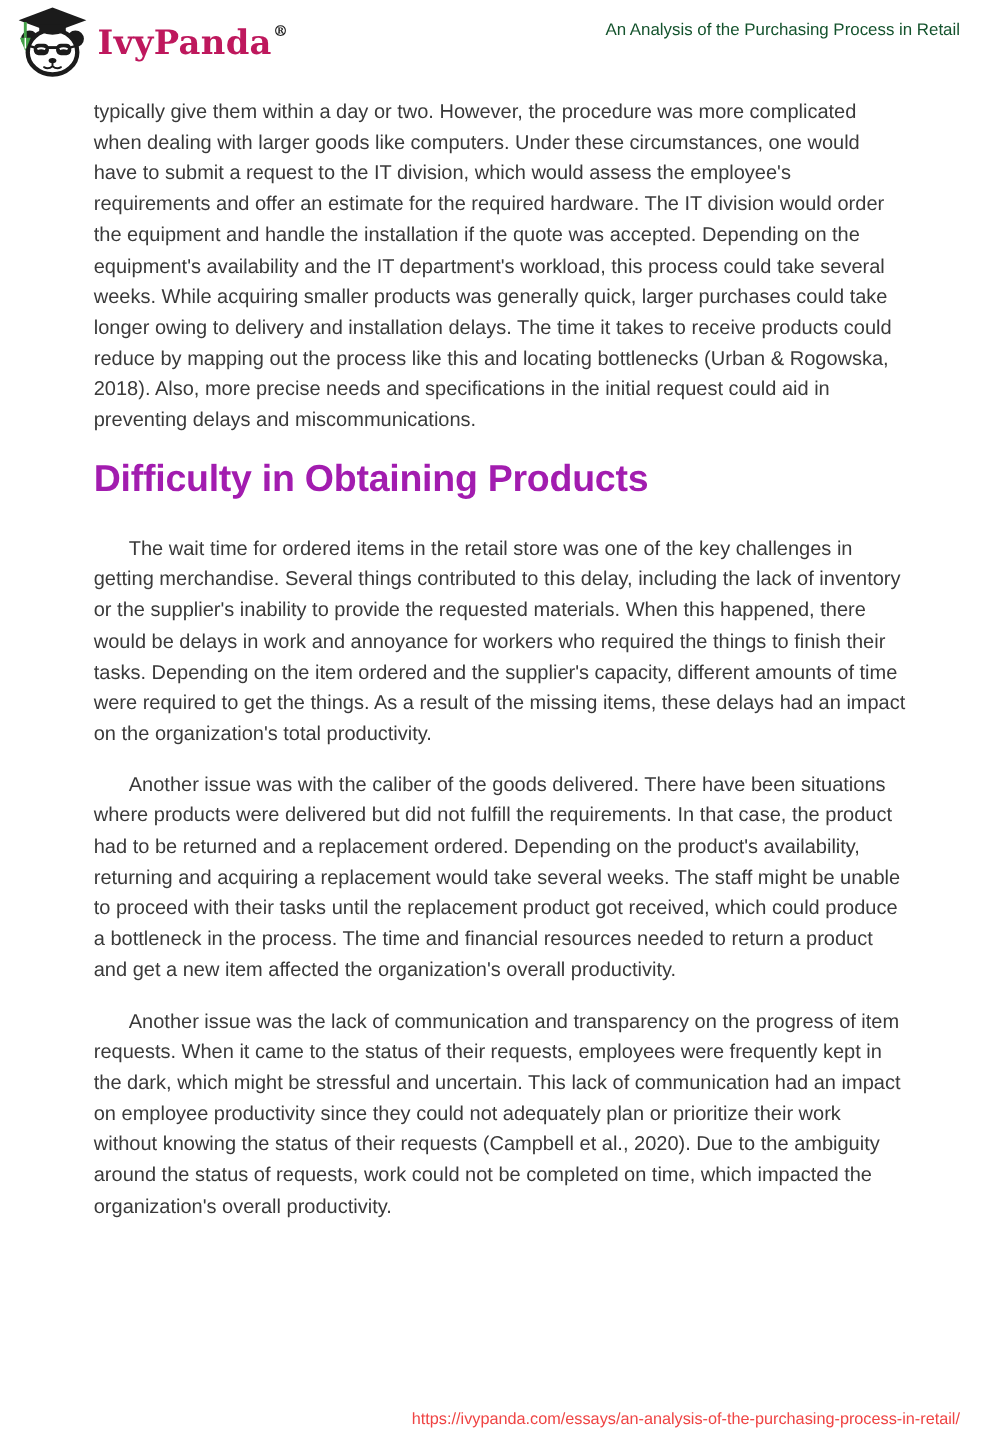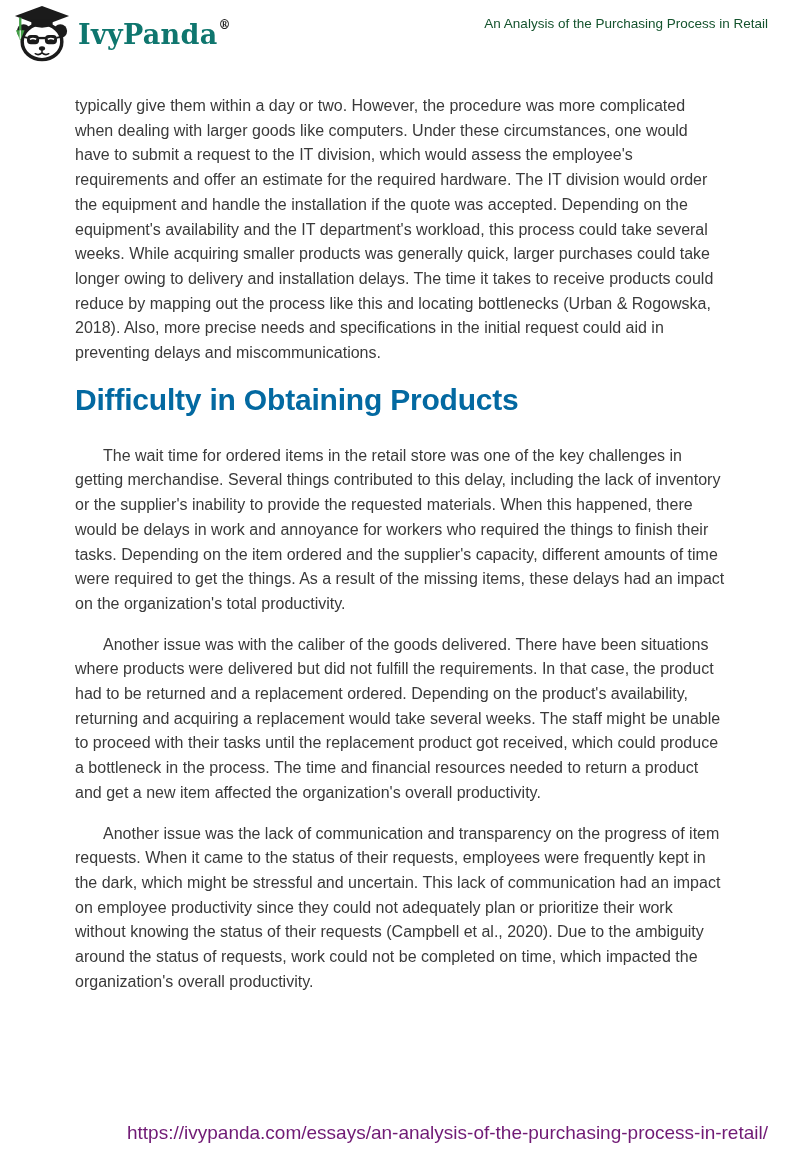--- a/index.html
+++ b/index.html
@@ -21,21 +21,21 @@
     left: 13px;
     top: 5px;
     display: flex;
     align-items: center;
   }
   .logo-icon svg { display: block; }
   .logo-text {
     font-family: "DejaVu Serif", serif;
     font-weight: 700;
     font-size: 27px;
-    color: #0f766e;
+    color: #be185d;
     margin-left: 7px;
     letter-spacing: 0.3px;
   }
   .logo-reg {
     font-family: "DejaVu Serif", serif;
     font-weight: 700;
     font-size: 12px;
     color: #1b1b1b;
     position: relative;
     top: -9px;
@@ -43,46 +43,46 @@
   }
   .doc-title {
     position: absolute;
     right: 32px;
     top: 16px;
     font-size: 13.5px;
     color: #14532d;
   }
   .essay-body {
     width: 650px;
-    margin: 24px 0 0 75px;
+    margin: 8px 0 0 75px;
     color: #3a3a3a;
     font-size: 16px;
     line-height: 24.7px;
   }
   .para {
     margin: 0 0 16px 0;
     text-indent: 28px;
   }
   .para.no-indent { text-indent: 0; }
   .section-heading {
     font-size: 30px;
     font-weight: 700;
-    color: #0369a1;
+    color: #a21caf;
     line-height: 36px;
     letter-spacing: -0.2px;
     margin: 14px 0 26px 0;
   }
   .page-footer {
     position: absolute;
     right: 32px;
     bottom: 16px;
   }
   .source-url {
-    font-size: 19px;
-    color: #701a75;
+    font-size: 13px;
+    color: #ef4444;
     text-decoration: none;
     cursor: pointer;
   }
 </style>
 </head>
 <body>
 
 <header class="page-header">
   <div class="logo">
     <span class="logo-icon">

